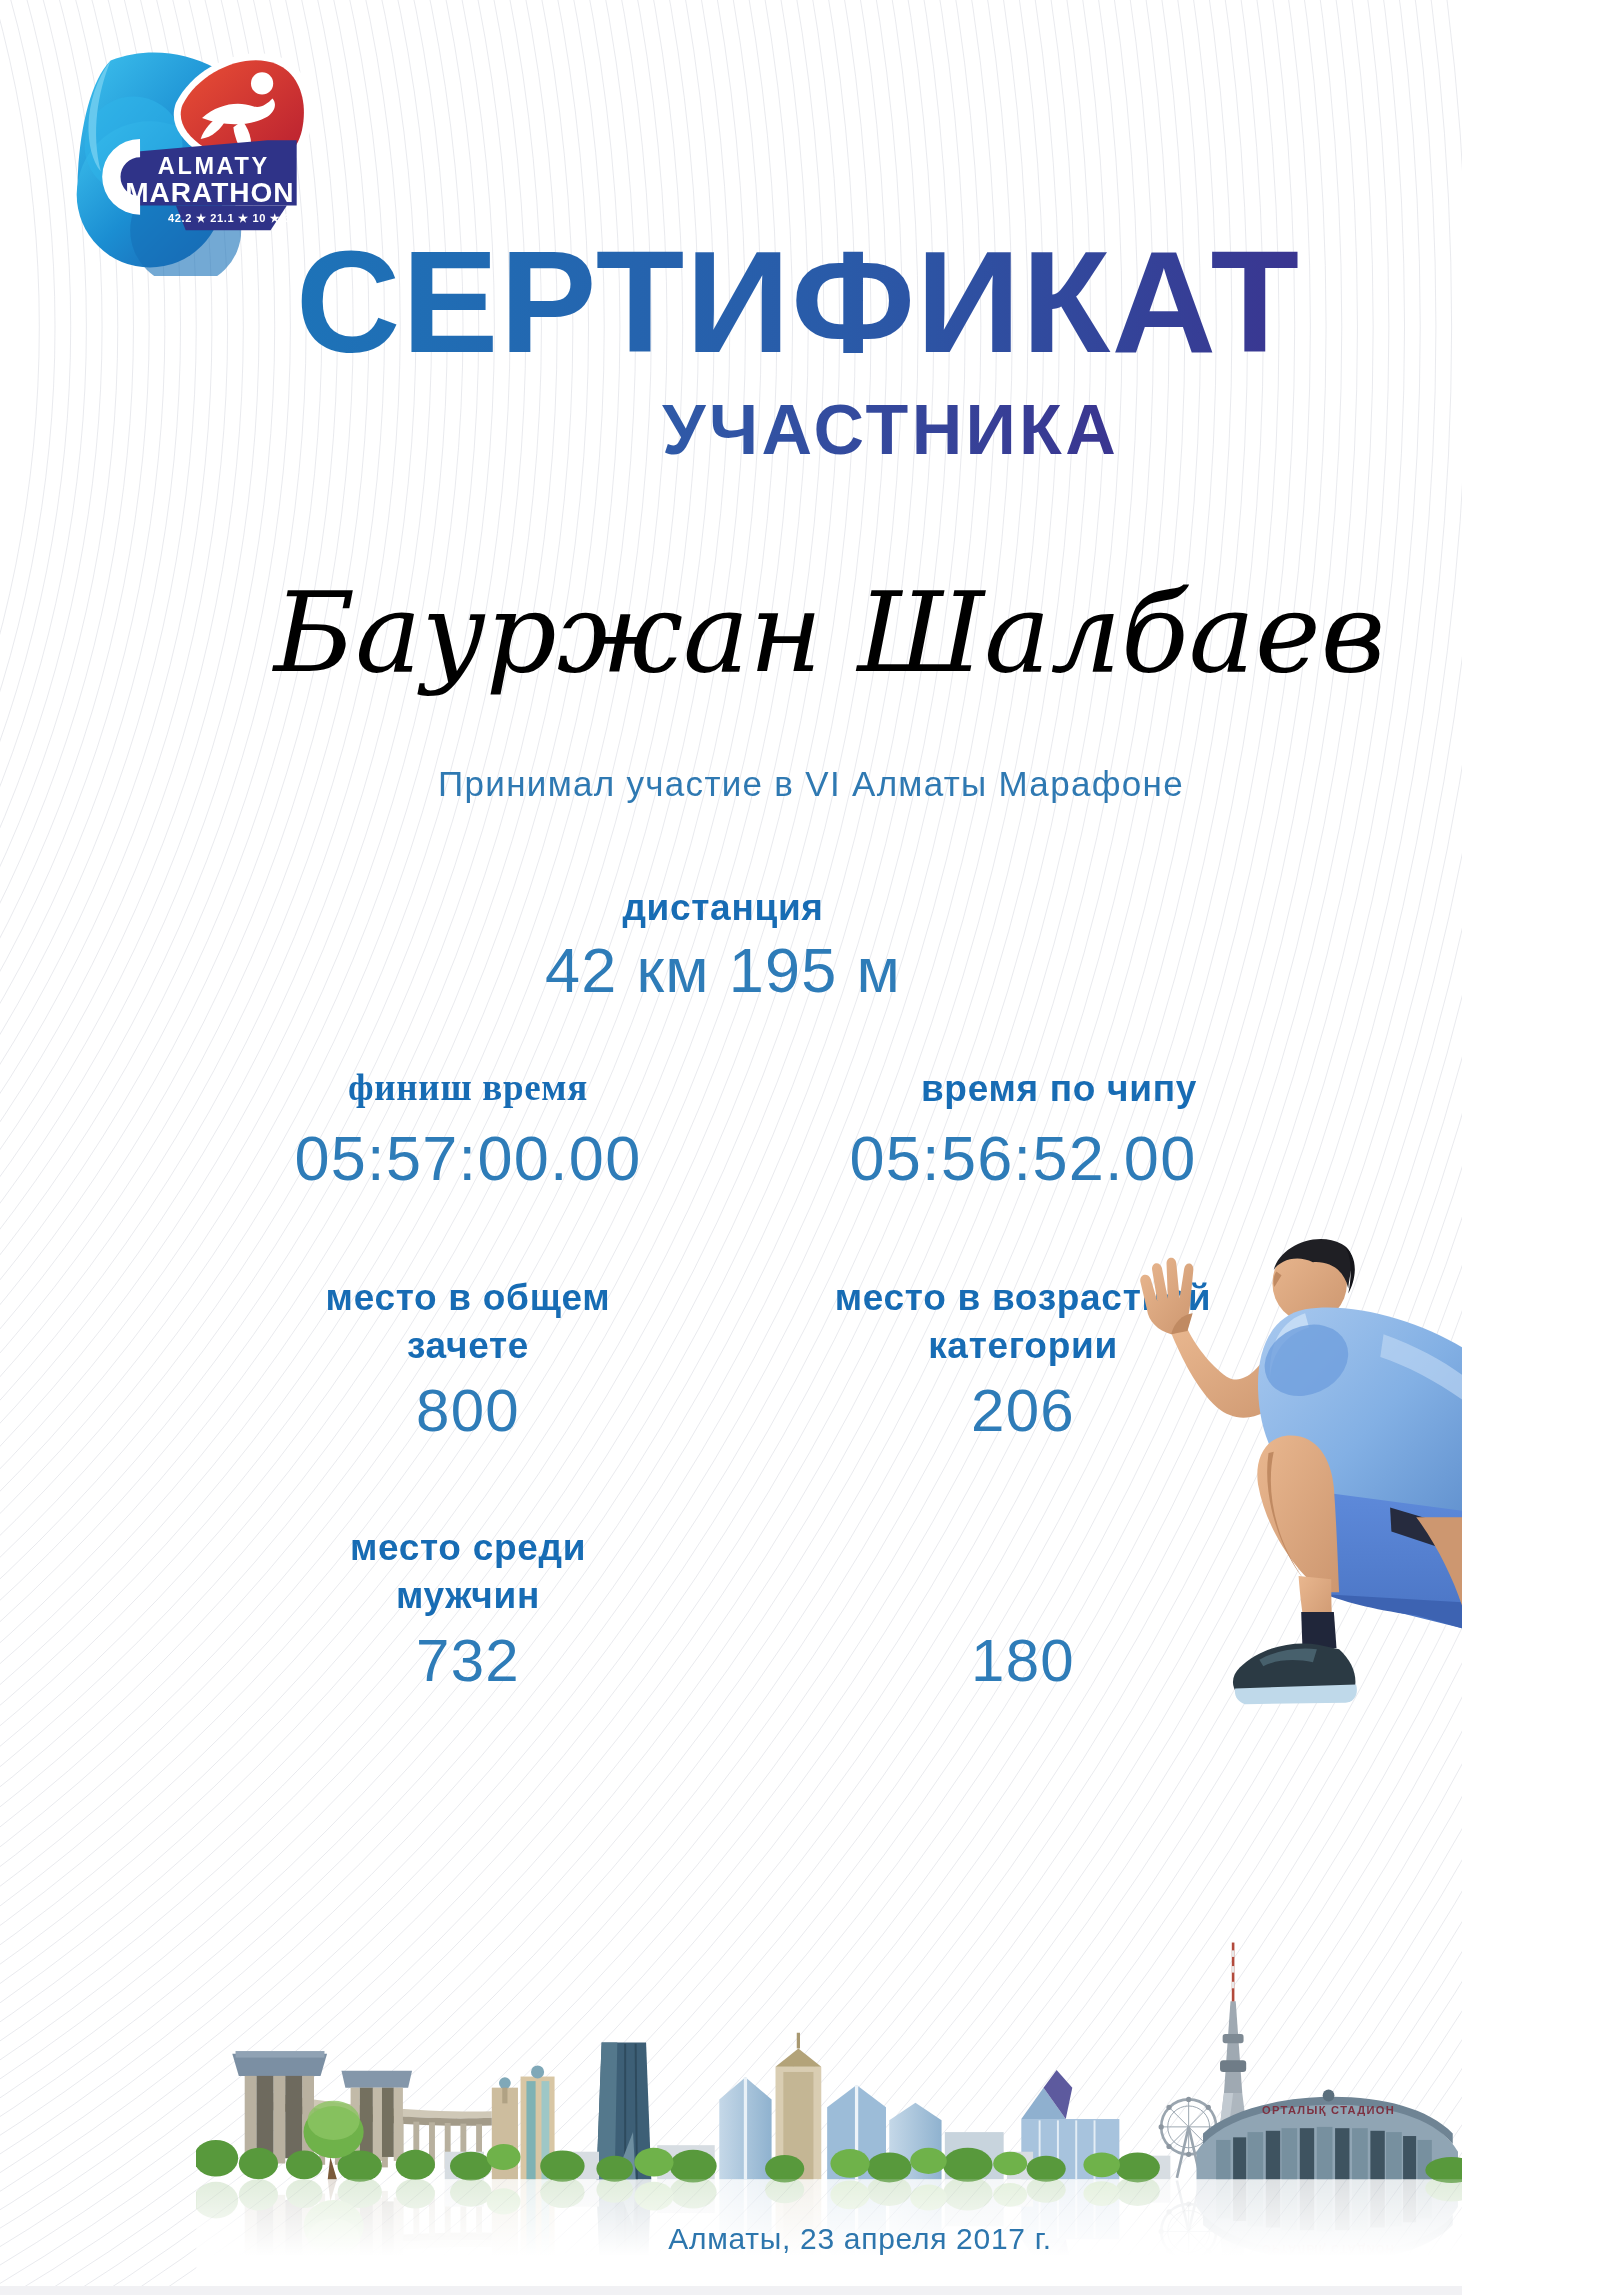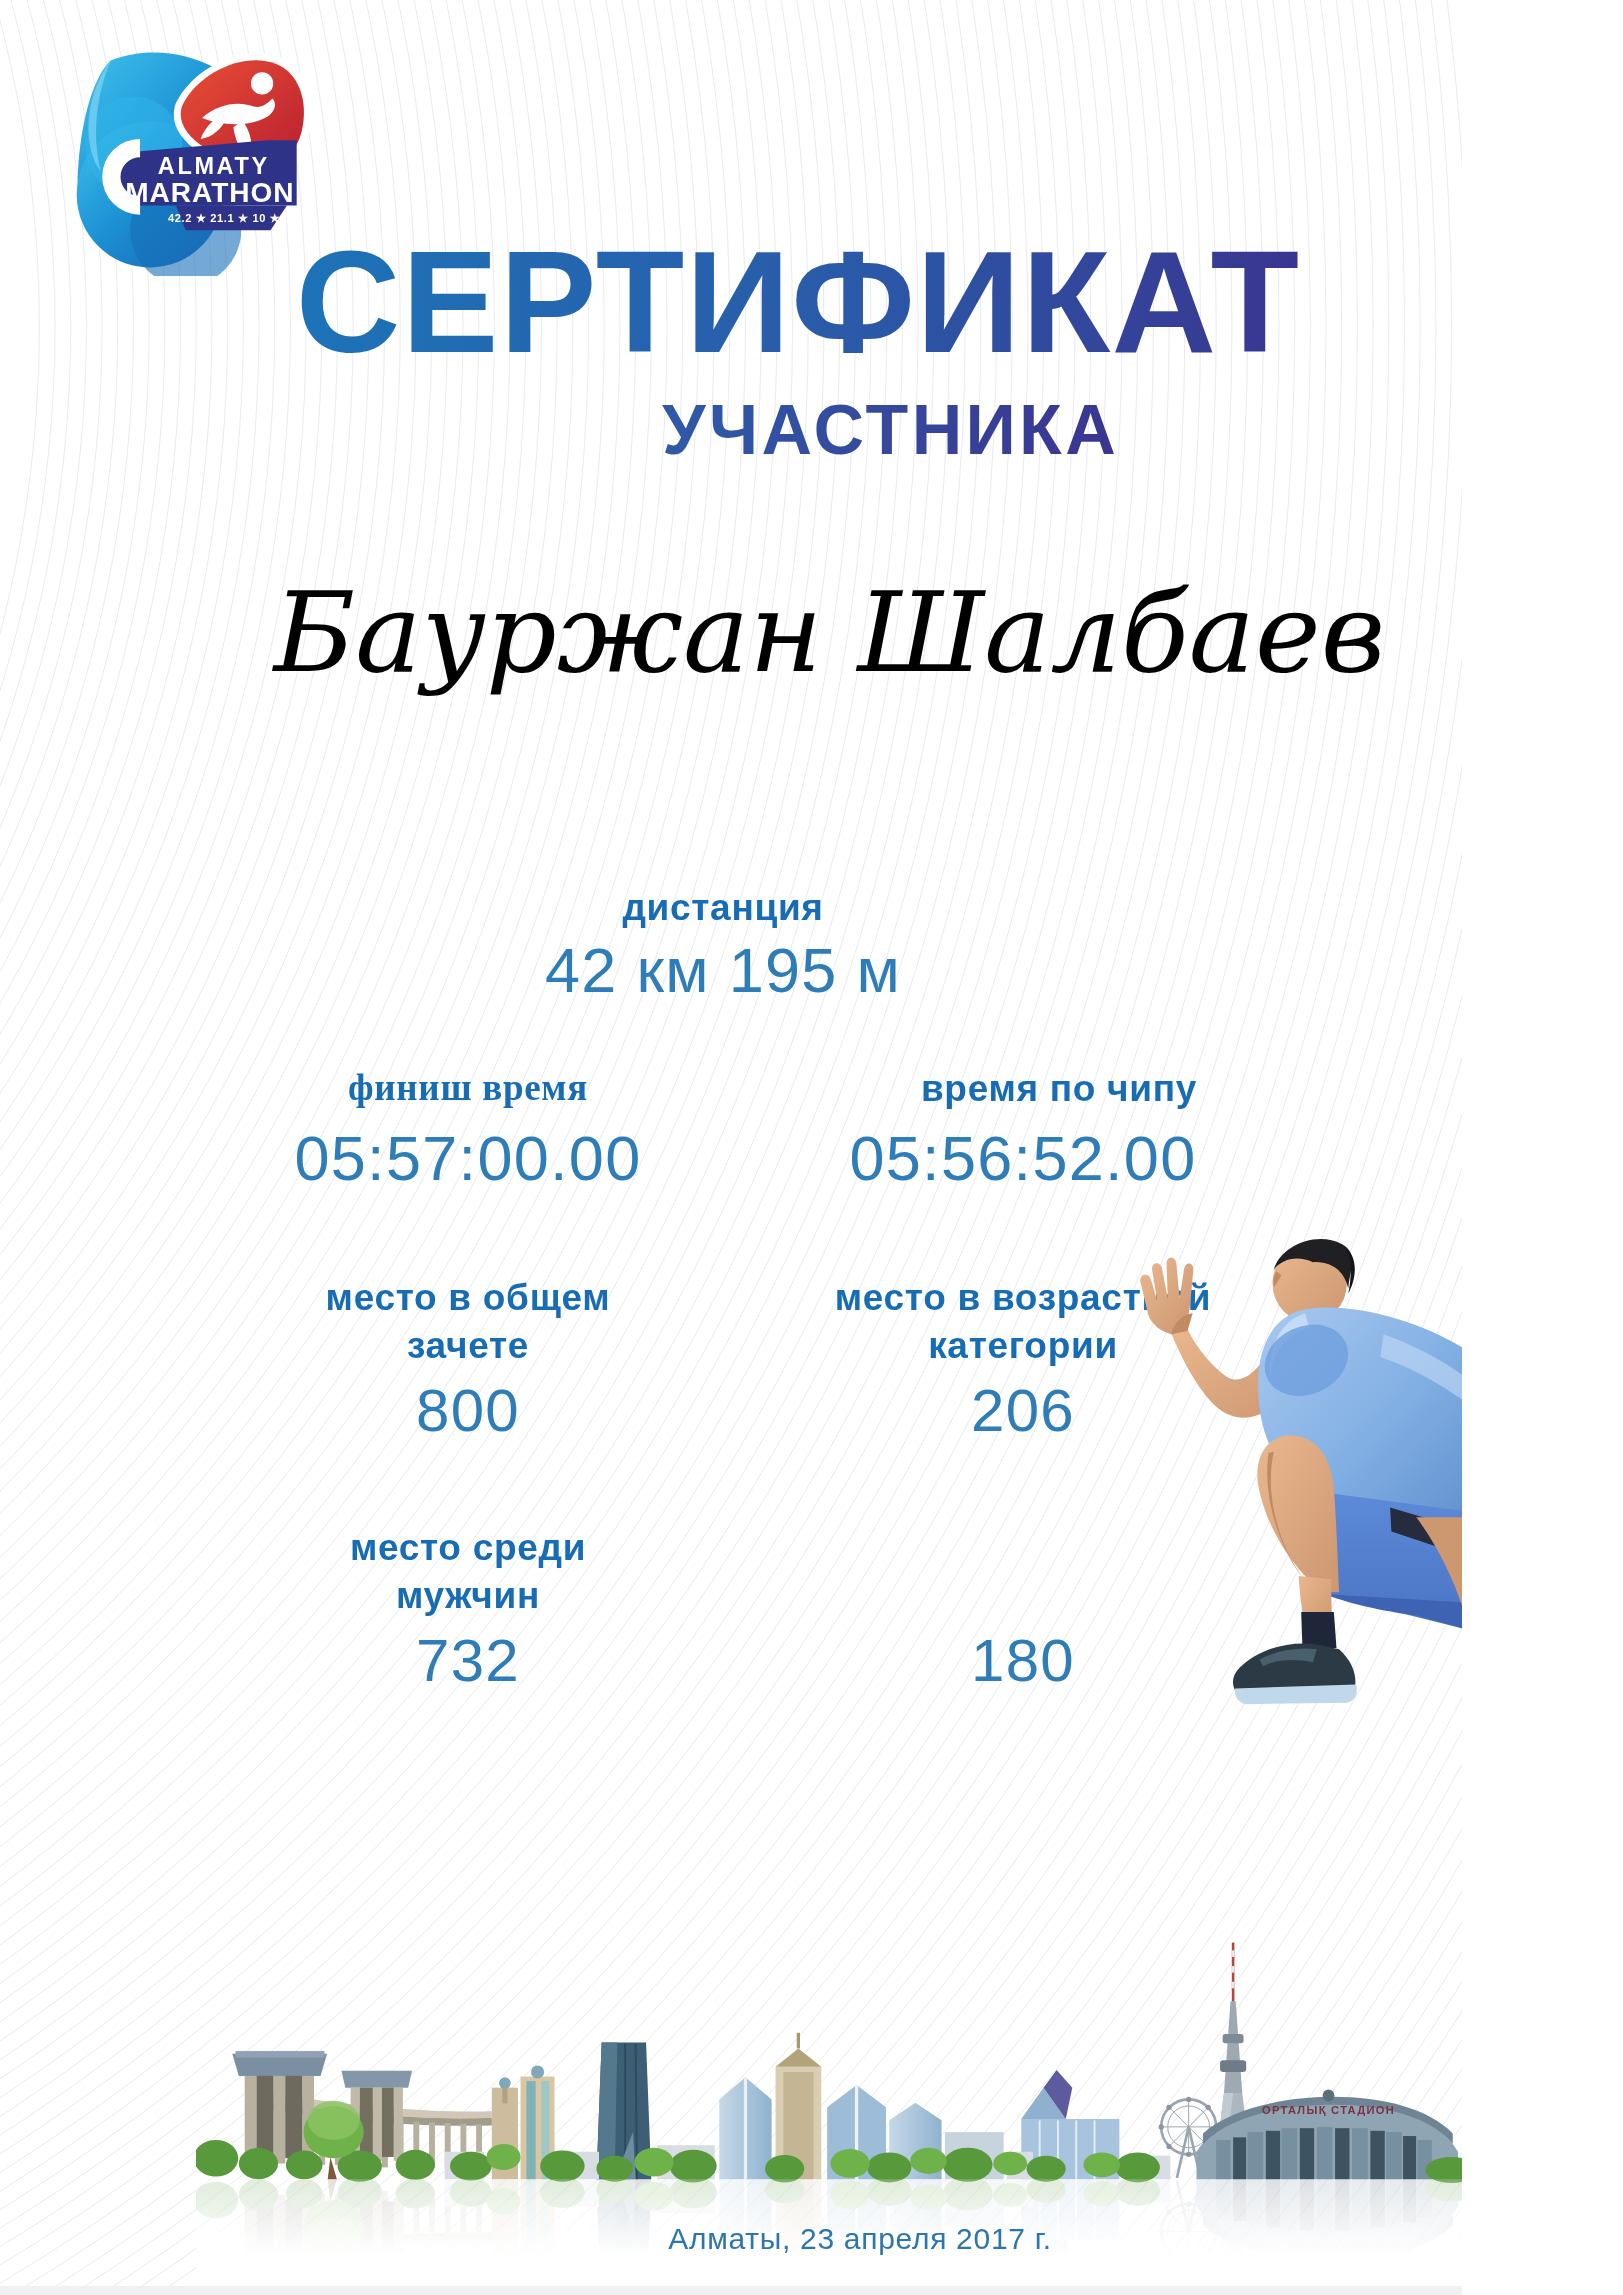--- a/index.html
+++ b/index.html
@@ -246,20 +246,21 @@
         <text x="242" y="278" text-anchor="middle" font-size="17" font-weight="bold" letter-spacing="1" fill="#ffffff">42.2 ★ 21.1 ★ 10 ★ 3</text>
       </g>
     </svg>
 
     <div class="title-wrap">
       <span class="title">СЕРТИФИКАТ</span>
     </div>
     <div class="subtitle">УЧАСТНИКА</div>
 
     <div class="name">Бауржан Шалбаев</div>
+    <div class="participation">Принимал участие в VI Алматы Марафоне</div>
 
     <div class="cell c-mid" style="top:884px;">
       <div class="lbl">дистанция</div>
     </div>
     <div class="cell c-mid" style="top:934px;">
       <div class="val">42 км 195 м</div>
     </div>
 
     <div class="cell c-left" style="top:1064px;font-family:Liberation Serif, serif;">
       <div class="lbl">финиш время</div>

